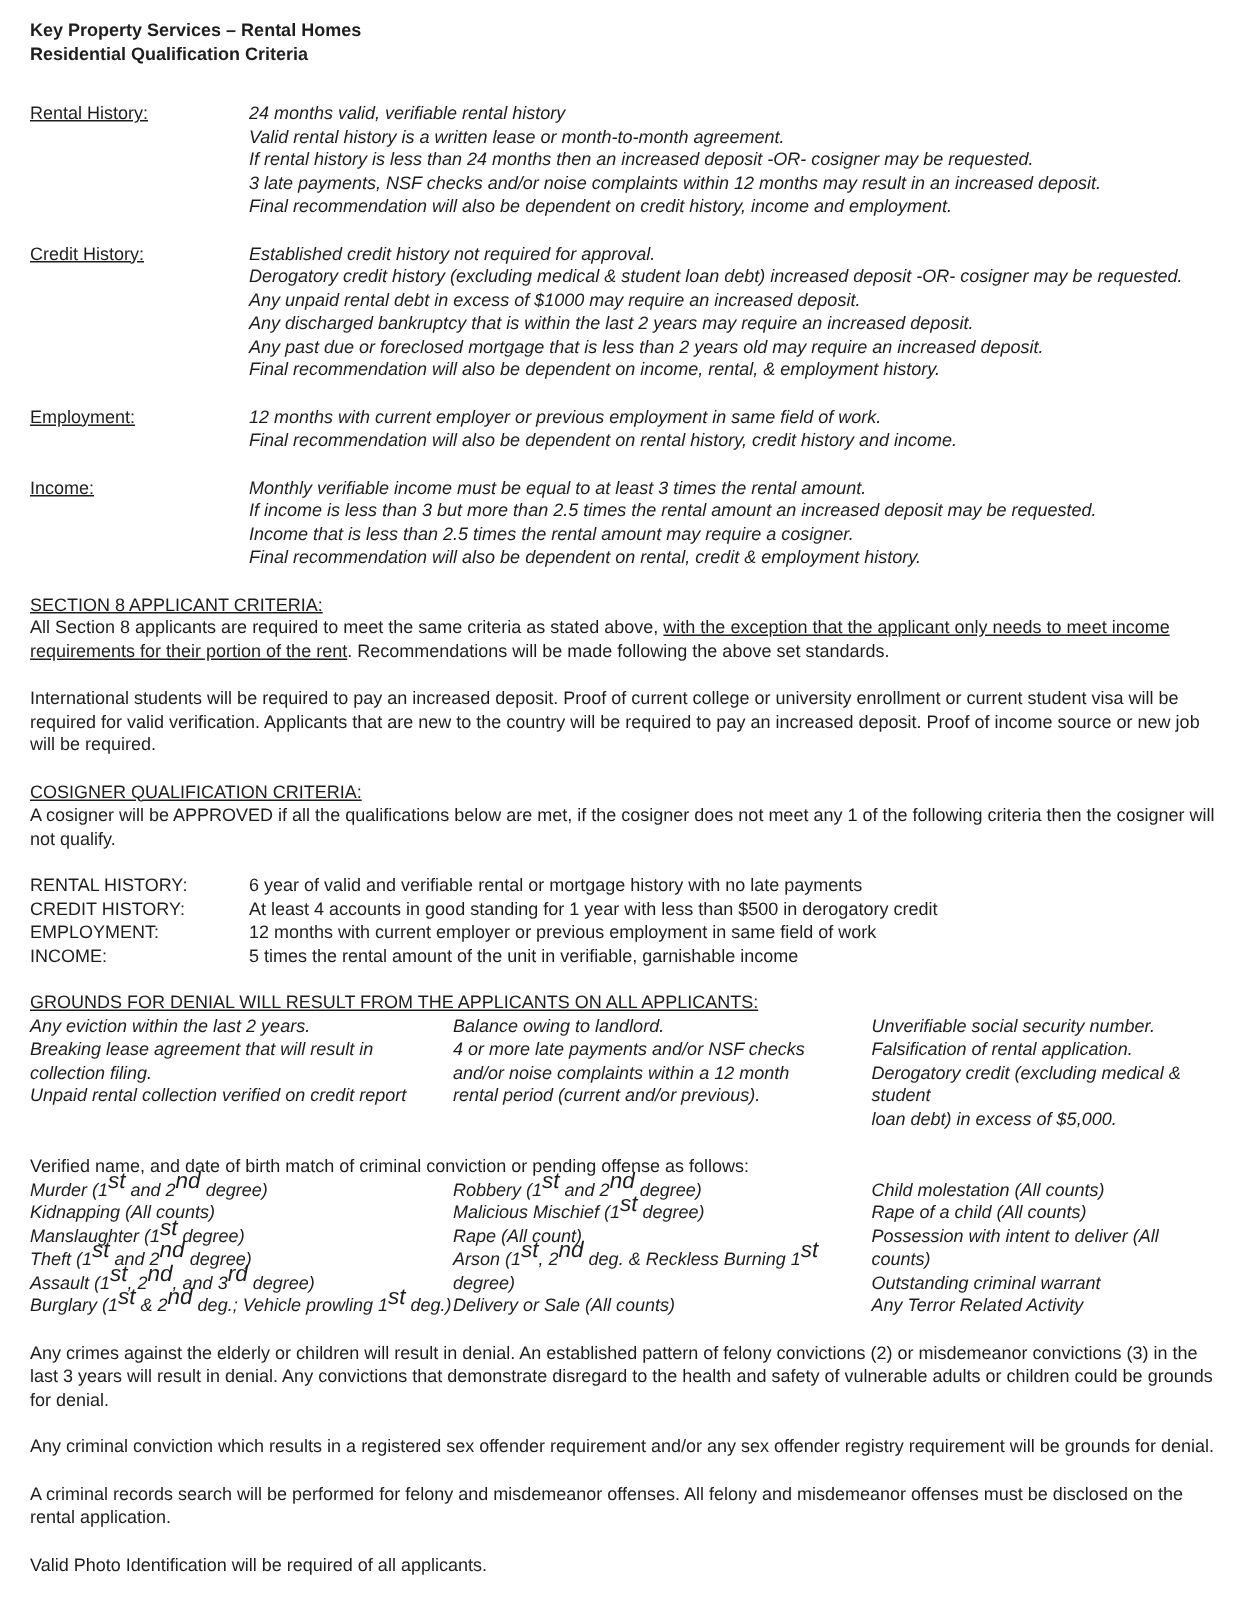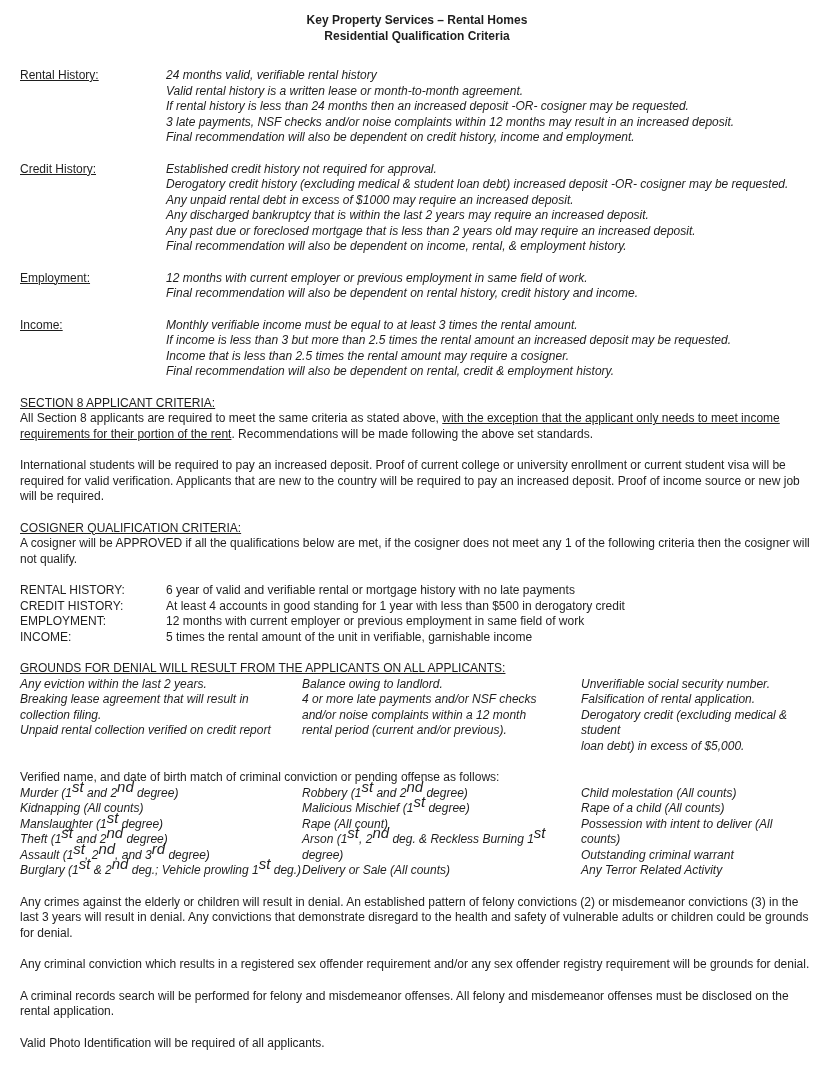--- a/index.html
+++ b/index.html
@@ -8,21 +8,21 @@
     height: 1080px;
     background: #ffffff;
     color: #1e1e1e;
     font-family: "Liberation Sans", sans-serif;
     font-size: 12px;
     line-height: 15.5px;
     overflow: hidden;
   }
   .page { padding: 13px 20px 0 20px; width: 794px; box-sizing: content-box; }
 
-  .doc-title { text-align: center; font-weight: bold; margin-bottom: 24px; }
+  .doc-title { font-weight: bold; margin-bottom: 24px; }
 
   .criteria-row { display: flex; margin-top: 16px; }
   .criteria-row:first-of-type { margin-top: 0; }
   .label-col { width: 146px; flex: none; }
   .u { text-decoration: underline; }
   .lines { white-space: pre-line; font-style: italic; }
 
   .section { margin-top: 16px; }
   .section-before-p1 { }
   .heading { text-decoration: underline; }

